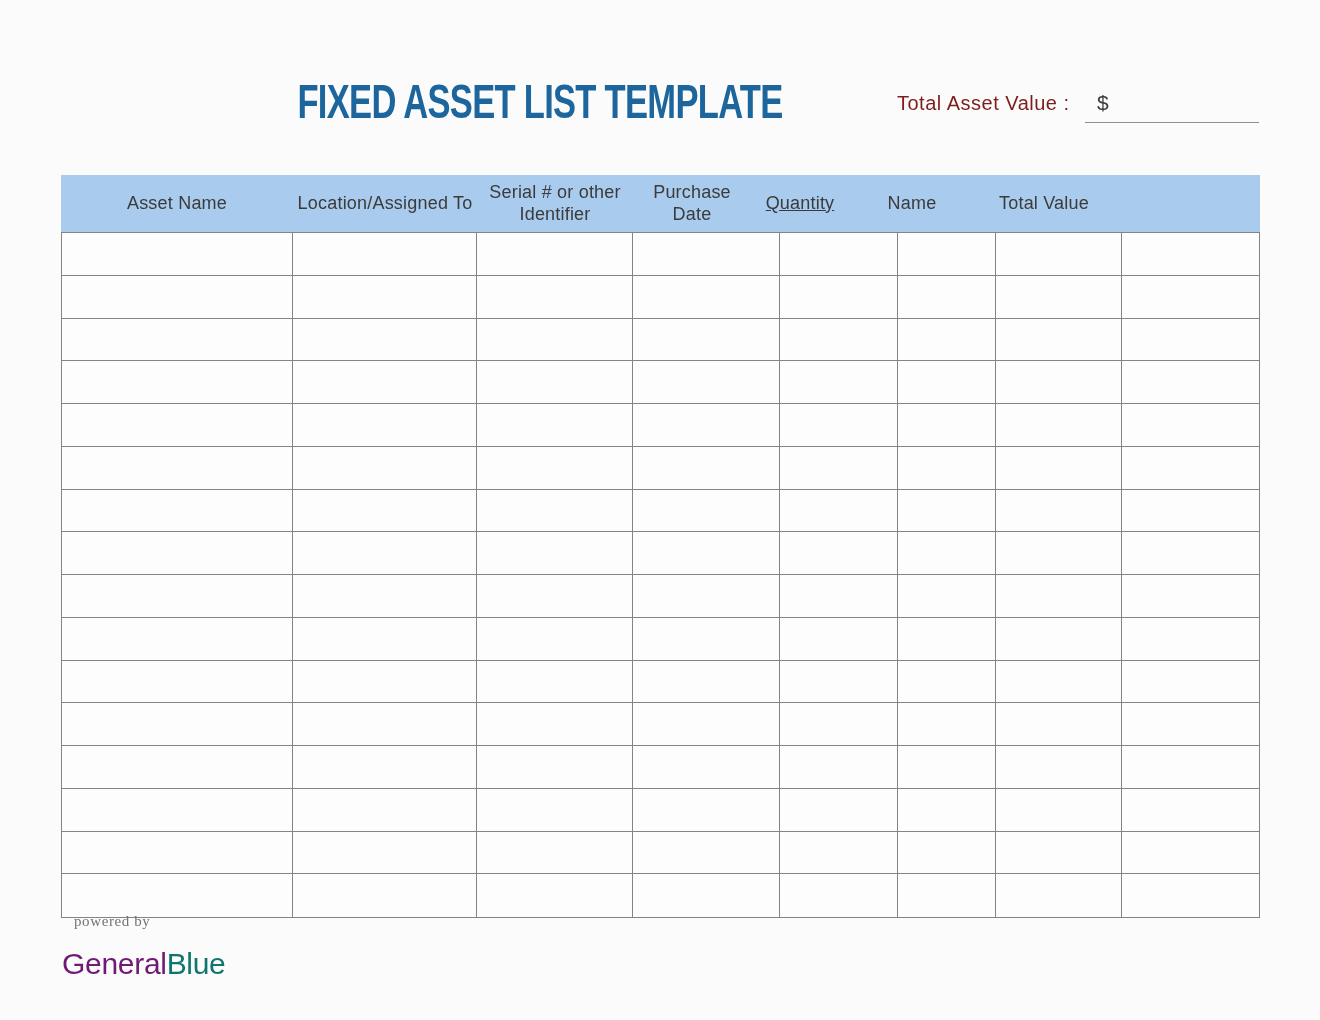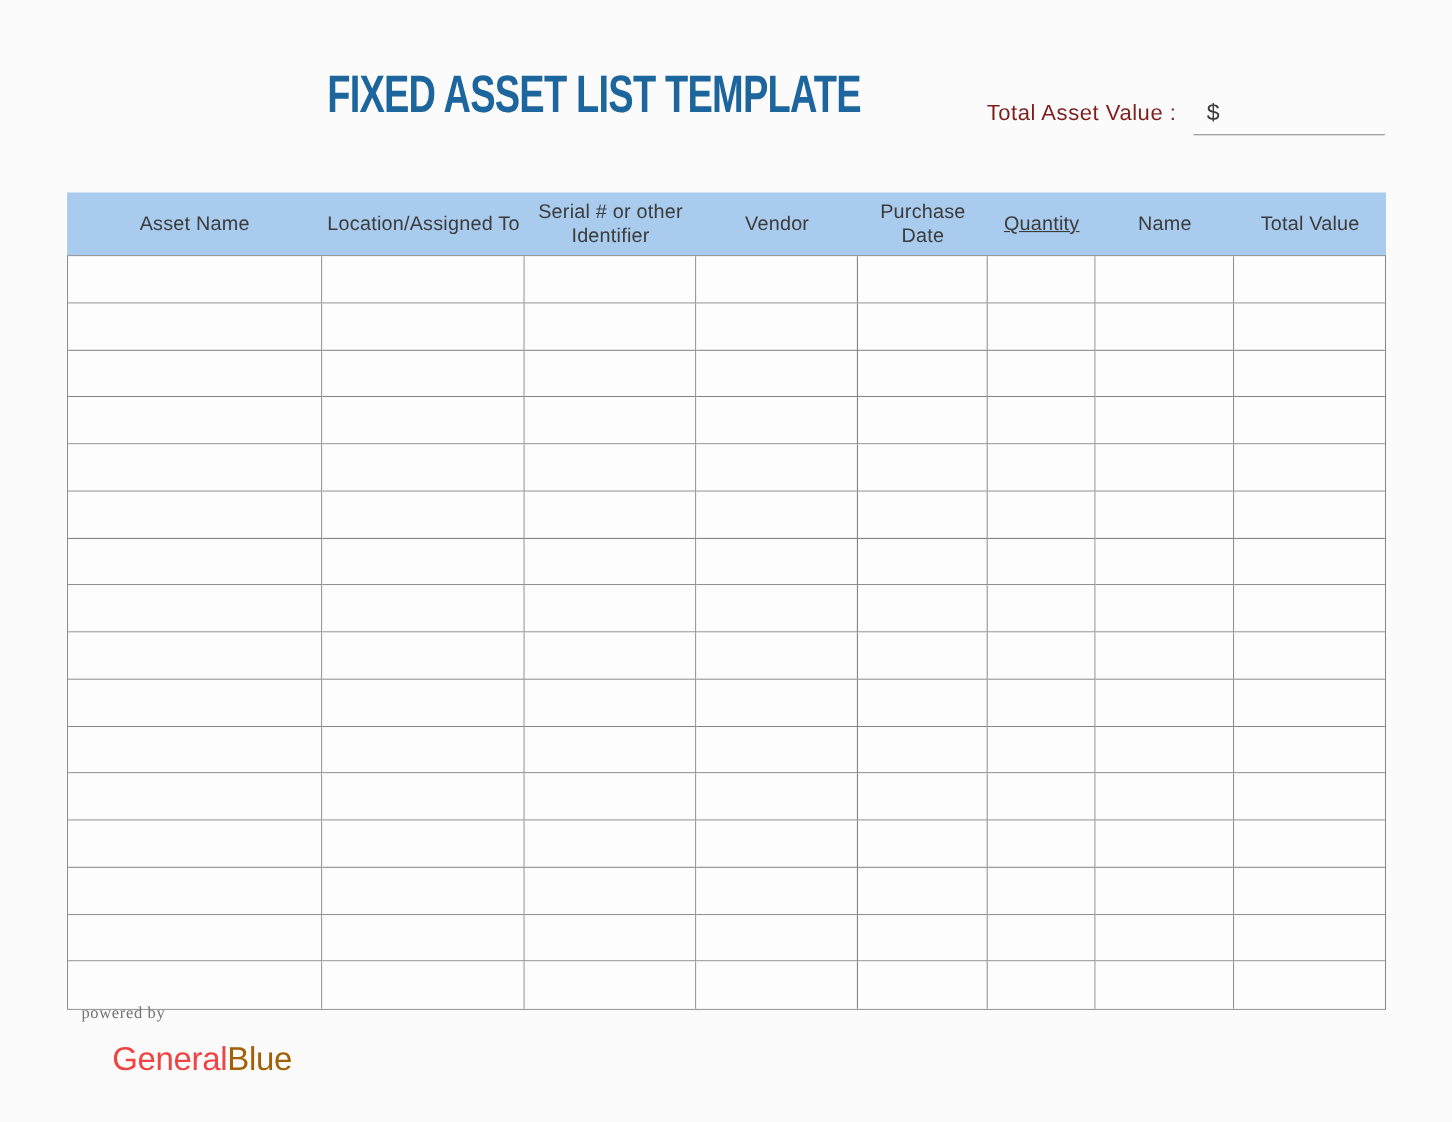--- a/index.html
+++ b/index.html
@@ -11,21 +11,21 @@
     background: #fbfbfb;
     font-family: "Liberation Sans", sans-serif;
     color: #3b3b3b;
     overflow: hidden;
   }
 
   
   .doc-title {
     position: absolute;
     left: 270px;
-    top: 61px;
+    top: 76px;
     width: 540px;
     height: 52px;
   }
   .doc-title .title-inner {
     display: inline-block;
     width: 750px;
     text-align: center;
     transform: scaleX(0.72);
     transform-origin: 0 0;
     font-size: 48px;
@@ -131,41 +131,40 @@
     font-family: Liberation Serif, serif;
   }
   .brand-logo {
     position: absolute;
     left: 62px;
     top: 947px;
     font-size: 30px;
     letter-spacing: -0.3px;
     white-space: nowrap;
   }
-  .brand-part1 { color: #ef4444; margin-left: 40px; }
-  .brand-part2 { color: #a16207; }
+  .brand-part1 { color: #701a75; }
+  .brand-part2 { color: #0f766e; }
 </style>
 </head>
 <body>
 
 <div class="doc-title">
   <span class="title-inner">FIXED ASSET LIST TEMPLATE</span>
 </div>
 
 <span class="total-asset-label">Total Asset Value :</span>
 <span class="currency-symbol">$</span>
 <span class="total-asset-value"></span>
 <div class="value-underline"></div>
 
 <div class="asset-table">
   <div class="thead-row">
     <div class="th c0">Asset Name</div>
     <div class="th c1">Location/Assigned To</div>
     <div class="th c2">Serial # or other Identifier</div>
-    <div class="th c3">Vendor</div>
     <div class="th c4">Purchase Date</div>
     <div class="th c5">Quantity</div>
     <div class="th c6">Name</div>
     <div class="th c7">Total Value</div>
   </div>
   <div class="tbody-grid">
       <div class="cell"></div>
       <div class="cell"></div>
       <div class="cell"></div>
       <div class="cell"></div>

